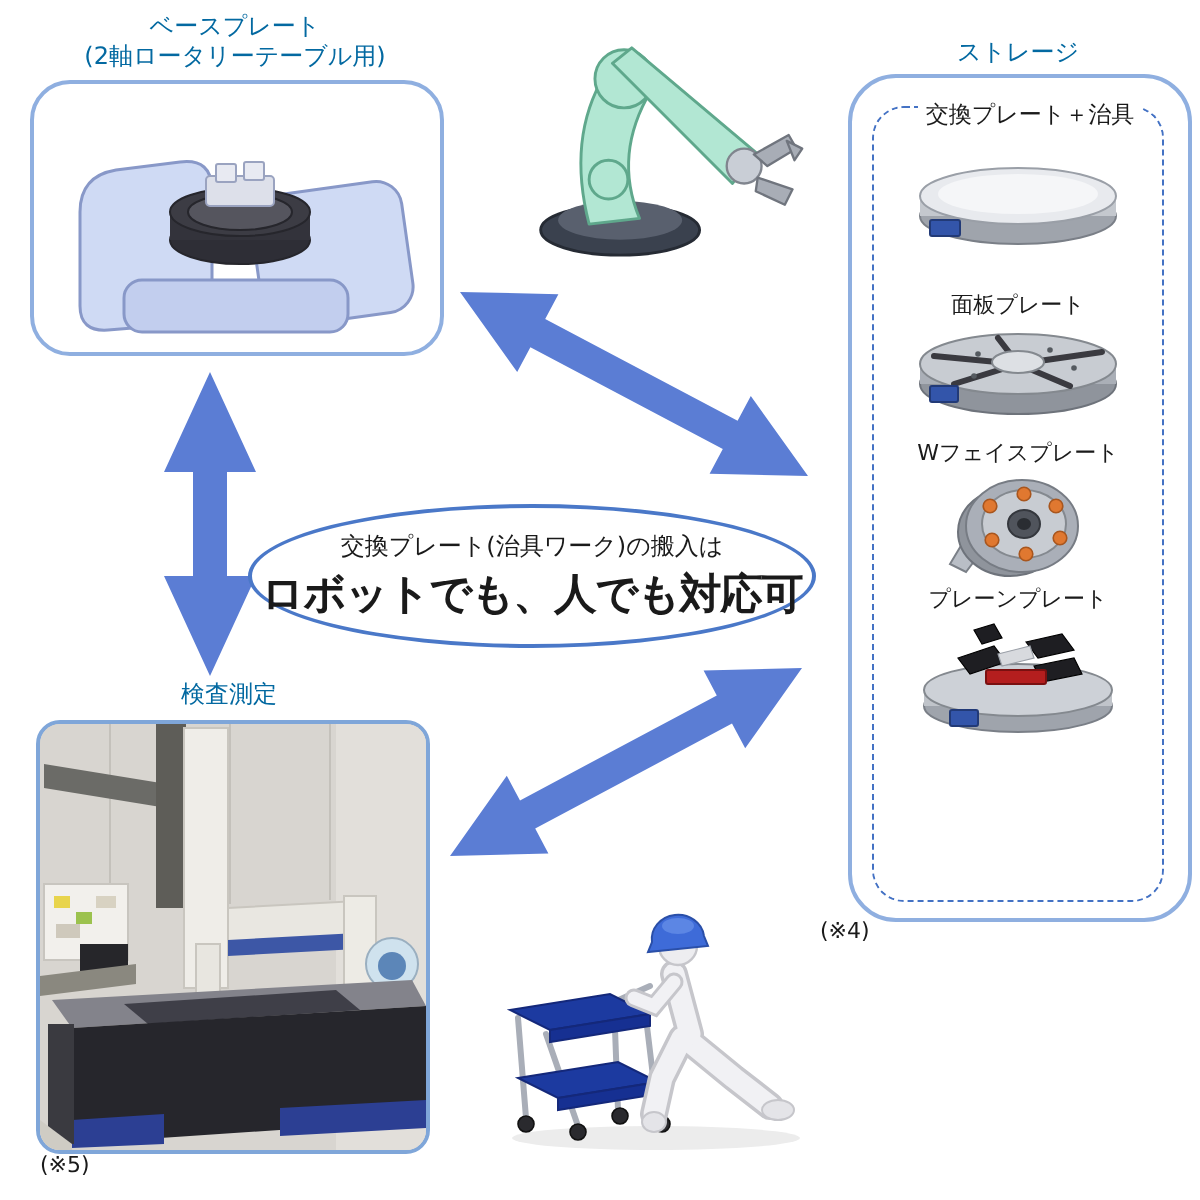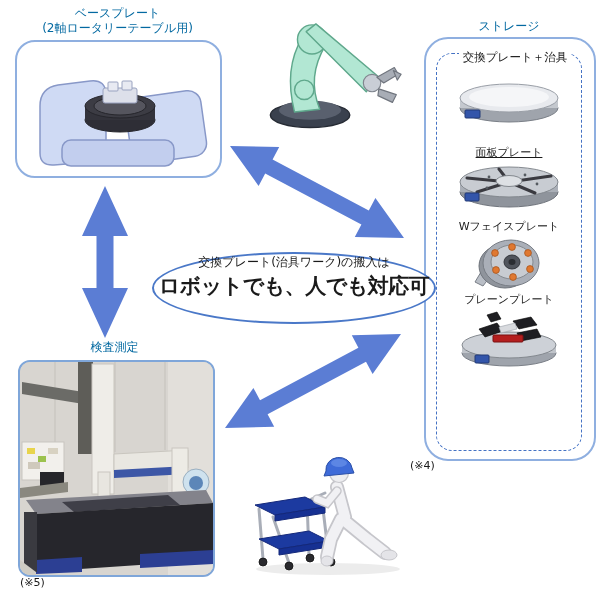--- a/index.html
+++ b/index.html
@@ -15,22 +15,22 @@
   .storage-outer{left:424px;top:37px;width:168px;height:420px;border:2px solid #8FAFE0;border-radius:24px;background:#fff;}
   .storage-inner{position:absolute;left:10px;top:14px;width:144px;height:396px;border:1.5px dashed #4472C4;border-radius:16px;}
   .storage-sub{position:absolute;left:0;top:-8px;width:100%;text-align:center;}
   .storage-sub span{background:#fff;padding:0 4px;font-size:11.5px;margin-left:12px;}
   .storage-item{position:absolute;left:0;width:100%;text-align:center;}
   .storage-item .plabel{font-size:11px;display:block;margin-bottom:2px;}
   .footnote{font-size:11px;color:#1a1a1a;}
   .fn4{left:410px;top:459px;}
   .fn5{left:20px;top:576px;}
   
-  .callout{left:152px;top:252px;width:280px;height:68px;border:2px solid #4A78C8;border-radius:50%;
-           background:#fff;display:flex;flex-direction:column;align-items:center;}
+  .callout{left:124px;top:252px;width:280px;height:68px;border:2px solid #4A78C8;border-radius:50%;
+           background:#fff;display:flex;flex-direction:column;align-items:center;justify-content:center;}
   .callout .l1{font-size:12px;white-space:nowrap;}
   .callout .l2{font-size:21px;font-weight:bold;white-space:nowrap;letter-spacing:-0.5px;margin-top:1px;}
   
   .insp-label{left:18px;top:340px;width:193px;}
   .photo-box{left:18px;top:360px;width:193px;height:213px;border:2px solid #7FA6D9;border-radius:12px;overflow:hidden;background:#D8D5D0;}
   .arrow-layer{left:0;top:0;width:600px;height:600px;pointer-events:none;}
 </style>
 </head>
 <body>
 
@@ -92,21 +92,21 @@
       <div class="storage-item" style="top:26px;">
         <svg width="112" height="46" viewBox="0 0 112 46">
           <ellipse cx="56" cy="28" rx="49" ry="14" fill="#9FA4AC" stroke="#7A7F87" stroke-width="1"></ellipse>
           <rect x="7" y="18" width="98" height="10" fill="#C4C8CE" stroke="none"></rect>
           <ellipse cx="56" cy="18" rx="49" ry="14" fill="#E8EAEE" stroke="#9A9FA7" stroke-width="1"></ellipse>
           <ellipse cx="56" cy="17" rx="40" ry="10" fill="#F5F6F8"></ellipse>
           <rect x="12" y="30" width="15" height="8" rx="1" fill="#3355AA" stroke="#223A77"></rect>
         </svg>
       </div>
 
-      <div class="storage-item" style="top:91px;text-decoration:underline;">
+      <div class="storage-item" style="top:91px;">
         <span class="plabel">面板プレート</span>
         <svg width="108" height="50" viewBox="0 0 108 50">
           <ellipse cx="54" cy="30" rx="49" ry="15" fill="#8F949C" stroke="#6E737B"></ellipse>
           <rect x="5" y="20" width="98" height="10" fill="#AAAFB7" stroke="none"></rect>
           <ellipse cx="54" cy="20" rx="49" ry="15" fill="#C8CCD2" stroke="#84898F"></ellipse>
           <g stroke="#3A3A40" stroke-width="3" stroke-linecap="round">
             <line x1="54" y1="20" x2="96" y2="14"></line>
             <line x1="54" y1="20" x2="80" y2="31"></line>
             <line x1="54" y1="20" x2="22" y2="30"></line>
             <line x1="54" y1="20" x2="12" y2="16"></line>

